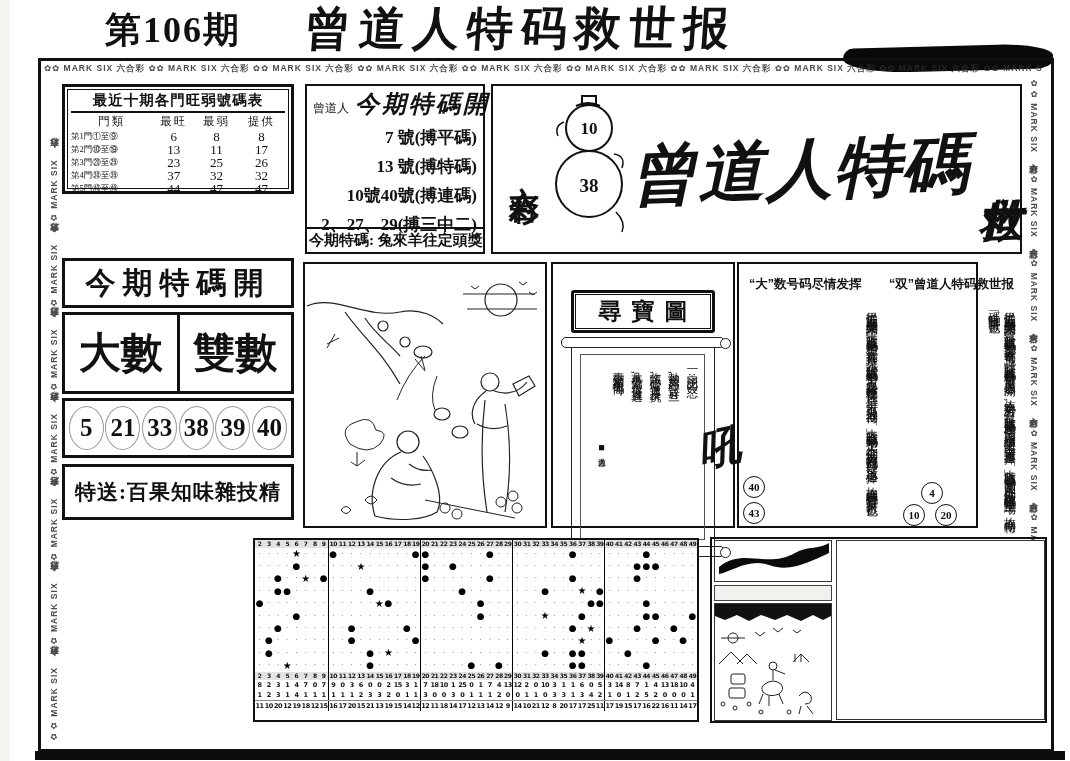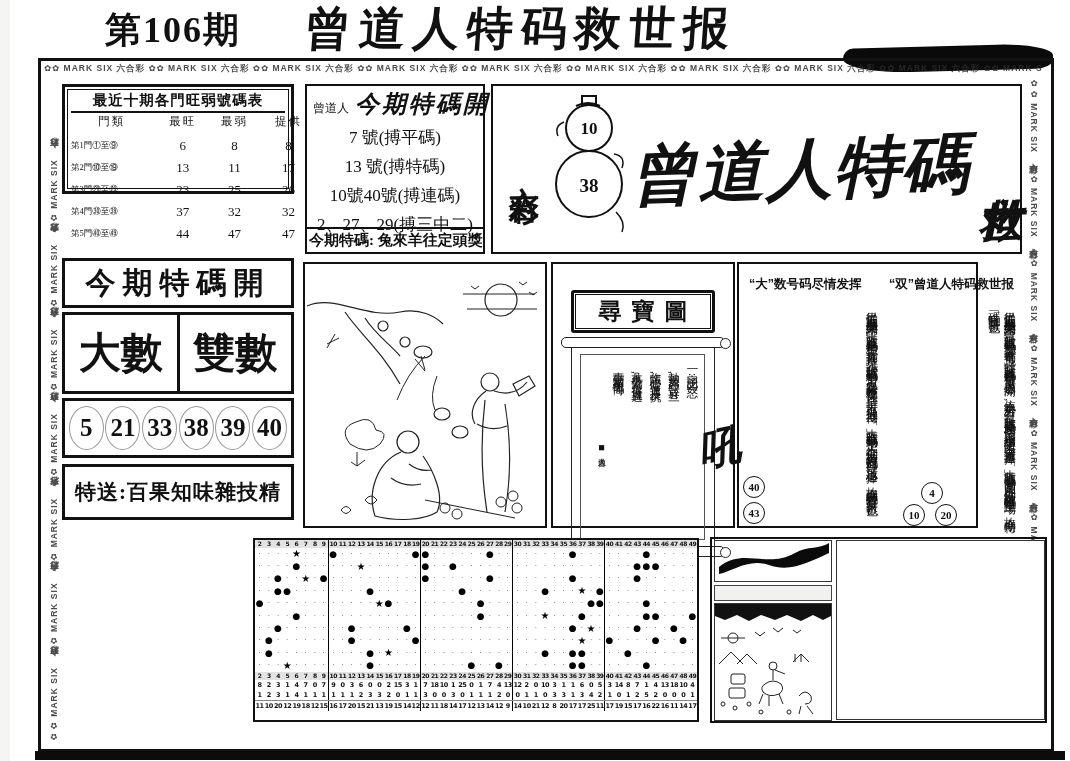--- a/index.html
+++ b/index.html
@@ -19,29 +19,29 @@
   .strip-top{left:34px;top:61px;width:998px;height:15px;line-height:15px;}
   .strip-left{left:33px;top:78px;width:22px;height:664px;writing-mode:vertical-rl;transform:rotate(180deg);line-height:22px;}
   .strip-right{left:1013px;top:78px;width:22px;height:664px;writing-mode:vertical-rl;line-height:22px;}
   .bottom-bar{left:25px;top:751px;width:1030px;height:9px;background:#0c0c0c;}
   
   .box{position:absolute;background:#fff;border:2.5px solid #111;box-sizing:border-box;}
   
   .stats{left:52px;top:84px;width:232px;height:110px;border-width:3px;outline:1px solid #111;outline-offset:-6px;padding:4px 6px 2px;}
   .stats-title{font-size:14.5px;font-weight:700;text-align:center;letter-spacing:1px;
                border-bottom:2px solid #111;padding-bottom:1px;}
-  .stats-grid{display:grid;grid-template-columns:38% 20% 20% 22%;font-size:11px;text-align:center;gap:9px;}
+  .stats-grid{display:grid;grid-template-columns:38% 20% 20% 22%;font-size:11px;text-align:center;}
   .stats-grid .hcell{font-size:11.5px;letter-spacing:2px;padding:1px 0;}
   .stats-grid .door{font-size:8.5px;text-align:left;white-space:nowrap;line-height:13px;}
   .stats-grid .val{font-size:13px;line-height:13px;}
   
   .fortune{left:295px;top:84px;width:180px;height:170px;padding:2px 6px;}
   .f-head{font-size:12px;white-space:nowrap;}
   .f-title{font-size:24px;font-weight:900;font-style:italic;margin-left:6px;letter-spacing:3px;}
-  .f-line{font-size:17px;font-weight:400;text-align:center;margin-top:6px;white-space:nowrap;}
+  .f-line{font-size:17px;font-weight:700;text-align:right;margin-top:6px;white-space:nowrap;}
   .f-special{position:absolute;left:0;bottom:0;width:100%;font-size:15px;font-weight:900;
              border-top:2px solid #111;padding:2px 2px;white-space:nowrap;box-sizing:border-box;}
   
   .mast{left:481px;top:84px;width:531px;height:170px;display:flex;align-items:center;}
   .mast-vert{writing-mode:vertical-rl;font-size:30px;font-weight:900;margin:4px 2px 4px 10px;letter-spacing:4px;}
   .callig{flex:1;display:flex;align-items:center;justify-content:center;transform:rotate(-2deg);}
   .c-main{font-size:66px;font-weight:900;letter-spacing:2px;white-space:nowrap;font-style:italic;}
   .c-tail{writing-mode:vertical-rl;font-size:44px;font-weight:900;font-style:italic;line-height:1;margin-left:6px;}
   
   .kai{left:52px;top:258px;width:232px;height:50px;border-width:3px;display:flex;align-items:center;justify-content:center;

